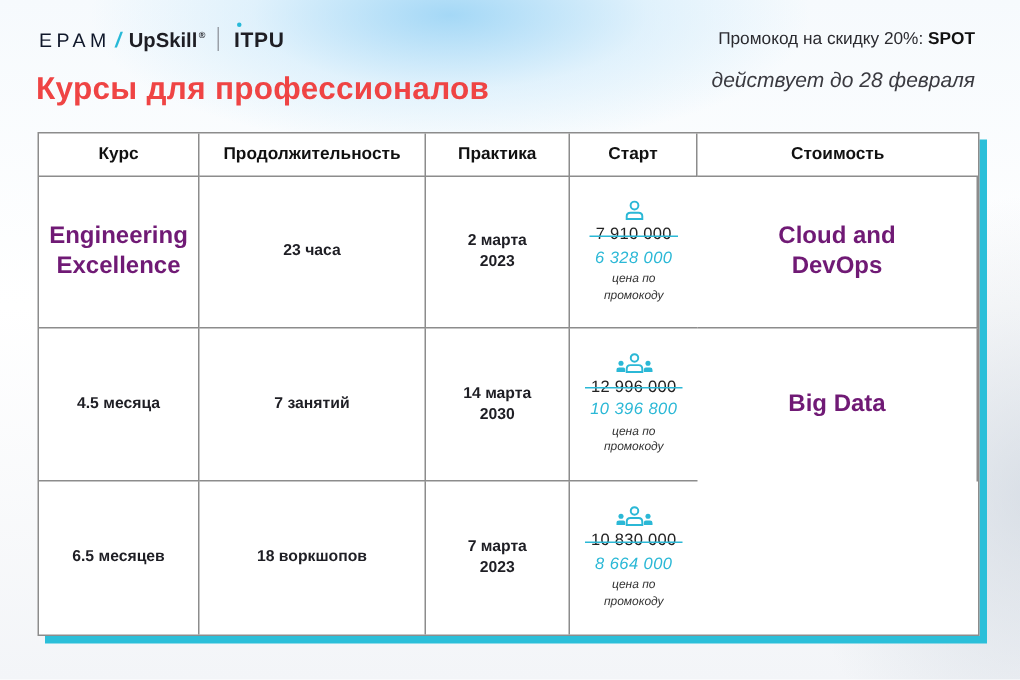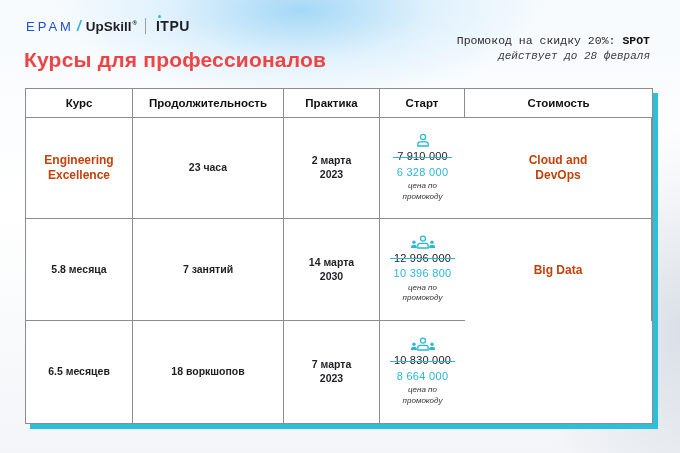--- a/index.html
+++ b/index.html
@@ -10,66 +10,66 @@
     color: #1c1c22;
     background:
       radial-gradient(ellipse 240px 90px at 300px 10px, rgba(150,210,245,0.85), rgba(190,228,250,0.4) 55%, rgba(255,255,255,0) 100%),
       radial-gradient(ellipse 160px 200px at 690px 330px, rgba(190,200,212,0.55), rgba(255,255,255,0) 100%),
       linear-gradient(180deg, #f6fafd 0%, #ffffff 45%, #f3f5f8 100%);
   }
   .logo-row {
     position: absolute; left: 26px; top: 16px; height: 20px;
     display: flex; align-items: center; font-size: 14px;
   }
-  .logo-epam { letter-spacing: 3px; color: #1d4ed8; font-weight: 400; font-size: 13px; }
+  .logo-epam { letter-spacing: 3px; color: #0f172a; font-weight: 400; font-size: 13px; }
   .logo-slash { color: #27b9d8; font-weight: 700; margin: 0 5px 0 3px; font-style: italic; }
   .logo-upskill { font-weight: 700; color: #1e1e24; font-size: 13.5px; }
   .logo-reg { font-size: 6px; vertical-align: super; margin-left: 1px; }
   .logo-divider { width: 1px; height: 16px; background: #9aa0a8; margin: 0 10px 0 8px; }
   .logo-itpu { font-weight: 700; color: #1e1e24; font-size: 14px; position: relative; letter-spacing: 0.5px; }
   .logo-itpu .dot { position: absolute; left: 2px; top: -3px; width: 3px; height: 3px; border-radius: 50%; background: #27b9d8; }
 
   .page-title {
     position: absolute; left: 24px; top: 48px;
     font-size: 21px; font-weight: 700; color: #ef4444; letter-spacing: 0.2px;
   }
-  .promo { position: absolute; right: 30px; top: 34px; text-align: right; font-family: Liberation Mono, monospace; }
+  .promo { position: absolute; right: 30px; top: 20px; text-align: right; }
   .promo-line { font-size: 11.5px; color: #2b2b30; }
   .promo-code { font-weight: 700; color: #111; }
-  .promo-note { font-size: 11px; font-style: italic; color: #3a3a40; margin-top: 3px; }
+  .promo-note { font-size: 14px; font-style: italic; color: #3a3a40; margin-top: 13px; }
 
   .table-wrap { position: absolute; left: 25px; top: 88px; width: 564px; height: 336px; }
   .table-shadow { position: absolute; left: 5px; top: 5px; width: 628px; height: 336px; background: #2bbfd9; }
   .table {
     position: absolute; left: 0; top: 0; width: 628px; height: 336px;
     background: #fff; border: 1px solid #8c8c8c;
     display: grid;
     grid-template-columns: 107px 151px 96px 85px 1fr;
     grid-template-rows: 29px 101px 102px 1fr;
   }
   .cell {
     border-right: 1px solid #8c8c8c; border-bottom: 1px solid #8c8c8c;
     display: flex; align-items: center; justify-content: center;
     text-align: center; font-size: 10.5px; font-weight: 700; color: #1e1e24;
     line-height: 1.3; padding: 0 4px;
   }
   .cell.last-col { border-right: none; }
   .cell.last-row { border-bottom: none; }
   .th { font-size: 11.5px; font-weight: 700; color: #111; }
-  .course-name { color: #c2410c; font-size: 12px; font-weight: 700; line-height: 1.25; }
+  .course-name { color: #701a75; font-size: 16px; font-weight: 700; line-height: 1.25; }
   .price-cell { flex-direction: column; }
   .icon { display: block; margin-bottom: 2px; }
   .old-price {
     position: relative; font-weight: 400; font-size: 11px; color: #222; letter-spacing: 0.2px;
   }
   .old-price::after {
     content: ""; position: absolute; left: -4px; right: -4px; top: 52%;
     height: 1px; background: #2bb8d6;
   }
-  .new-price { color: #2bb8d6; font-weight: 400; font-size: 11px; letter-spacing: 0.3px; margin-top: 1px; }
+  .new-price { color: #2bb8d6; font-style: italic; font-weight: 400; font-size: 11px; letter-spacing: 0.3px; margin-top: 1px; }
   .promo-label { font-style: italic; font-weight: 400; font-size: 8px; color: #333; line-height: 1.35; margin-top: 2px; width: 60px; }
 </style>
 </head>
 <body>
 
 <div class="logo-row">
   <span class="logo-epam">EPAM</span>
   <span class="logo-slash">/</span>
   <span class="logo-upskill"><span>UpSkill</span><span class="logo-reg">®</span></span>
   <span class="logo-divider"></span>
@@ -106,21 +106,21 @@
         <path d="M1.8 13 V11.2 Q1.8 8.8 4.3 8.8 H9.7 Q12.2 8.8 12.2 11.2 V13 Z" fill="none" stroke="#2bb8d6" stroke-width="1.3"></path>
       </svg>
       <span class="old-price">7 910 000</span>
       <span class="new-price">6 328 000</span>
       <span class="promo-label">цена по промокоду</span>
     </div>
 
     <div class="cell">
         <span class="course-name" style="width:80px;display:block;">Cloud and DevOps</span>
       </div>
-    <div class="cell">5.8 месяца</div>
+    <div class="cell">4.5 месяца</div>
     <div class="cell">7 занятий</div>
     <div class="cell">
         <span style="width:50px;display:block;">14 марта 2030</span>
       </div>
     <div class="cell last-col price-cell">
       <svg class="icon" width="26" height="14" viewBox="0 0 26 14">
         <circle cx="13" cy="3.6" r="2.5" fill="none" stroke="#2bb8d6" stroke-width="1.3"></circle>
         <path d="M7.8 13 V11 Q7.8 8.4 10.3 8.4 H15.7 Q18.2 8.4 18.2 11 V13 Z" fill="none" stroke="#2bb8d6" stroke-width="1.3"></path>
         <circle cx="4" cy="7.2" r="1.7" fill="#2bb8d6"></circle>
         <path d="M1 13 V11.6 Q1 10 2.8 10 H5.6 Q6.8 10 6.8 11.6 V13 Z" fill="#2bb8d6"></path>

